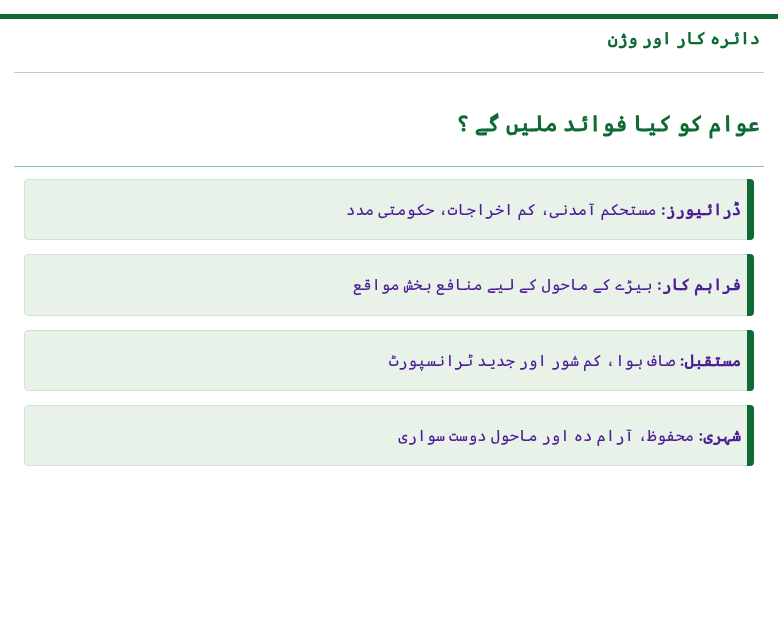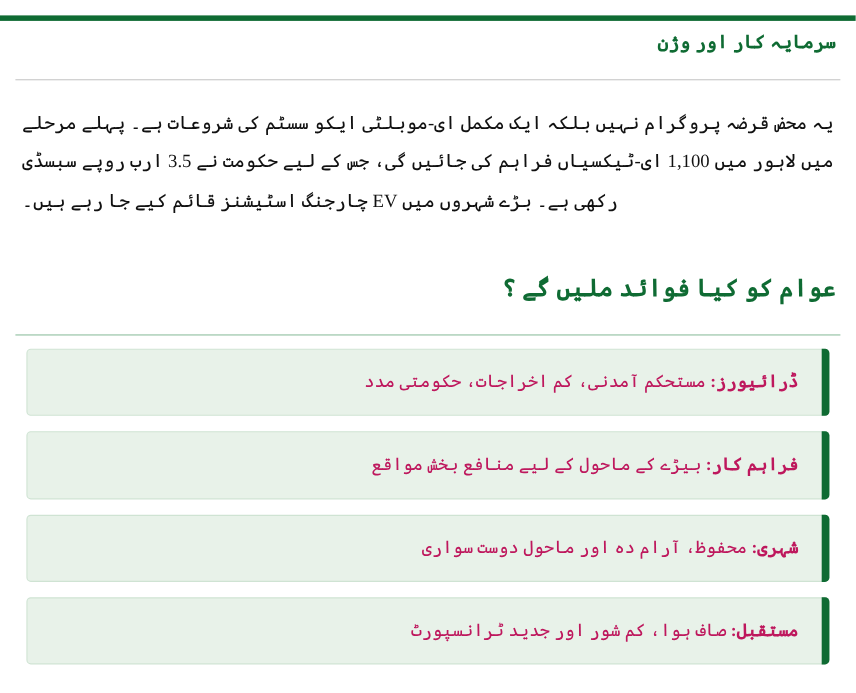--- a/index.html
+++ b/index.html
@@ -78,25 +78,25 @@
   .cards {
     padding: 2px 2px 0 2px;
   }
   .card {
     position: relative;
     direction: rtl;
     background: #e8f2e9;
     border: 1px solid #cfe3d3;
     border-radius: 4px;
     margin: 0 8px 14px 8px;
-    padding: 16px 27px 16px 18px;
+    padding: 16px 12px 16px 18px;
     font-size: 16px;
     line-height: 1.7;
     text-align: right;
-    color: #be185d;
+    color: #4c1d95;
     min-height: 26px;
     box-sizing: border-box;
   }
   
   .card::before {
     content: "";
     position: absolute;
     top: -1px;
     right: -1px;
     bottom: -1px;
@@ -108,47 +108,46 @@
     font-weight: bold;
   }
 </style>
 </head>
 <body>
 
 <div class="page">
 
   <div class="top-rule"></div>
 
-  <h2 class="section-heading">سرمایہ کار اور وژن</h2>
+  <h2 class="section-heading">دائرہ کار اور وژن</h2>
 
   <hr class="hr-thin">
 
-  <p class="para">یہ محض قرضہ پروگرام نہیں بلکہ ایک مکمل ای-موبلٹی ایکو سسٹم کی شروعات ہے۔ پہلے مرحلے میں لاہور میں 1,100 ای-ٹیکسیاں فراہم کی جائیں گی، جس کے لیے حکومت نے 3.5 ارب روپے سبسڈی رکھی ہے۔ بڑے شہروں میں EV چارجنگ اسٹیشنز قائم کیے جا رہے ہیں۔</p>
 
   <h2 class="section-heading heading-main">عوام کو کیا فوائد ملیں گے ؟</h2>
 
   <hr class="hr-green">
 
   <div class="cards">
 
     <div class="card">
       <span class="card-label">ڈرائیورز:</span>
       <span>مستحکم آمدنی، کم اخراجات، حکومتی مدد</span>
     </div>
 
     <div class="card">
       <span class="card-label">فراہم کار:</span>
       <span>بیڑے کے ماحول کے لیے منافع بخش مواقع</span>
     </div>
 
     <div class="card">
-      <span class="card-label">شہری:</span>
-      <span>محفوظ، آرام دہ اور ماحول دوست سواری</span>
+      <span class="card-label">مستقبل:</span>
+      <span>صاف ہوا، کم شور اور جدید ٹرانسپورٹ</span>
     </div>
 
     <div class="card">
-      <span class="card-label">مستقبل:</span>
-      <span>صاف ہوا، کم شور اور جدید ٹرانسپورٹ</span>
+      <span class="card-label">شہری:</span>
+      <span>محفوظ، آرام دہ اور ماحول دوست سواری</span>
     </div>
 
   </div>
 
 </div>
 
 </body></html>

